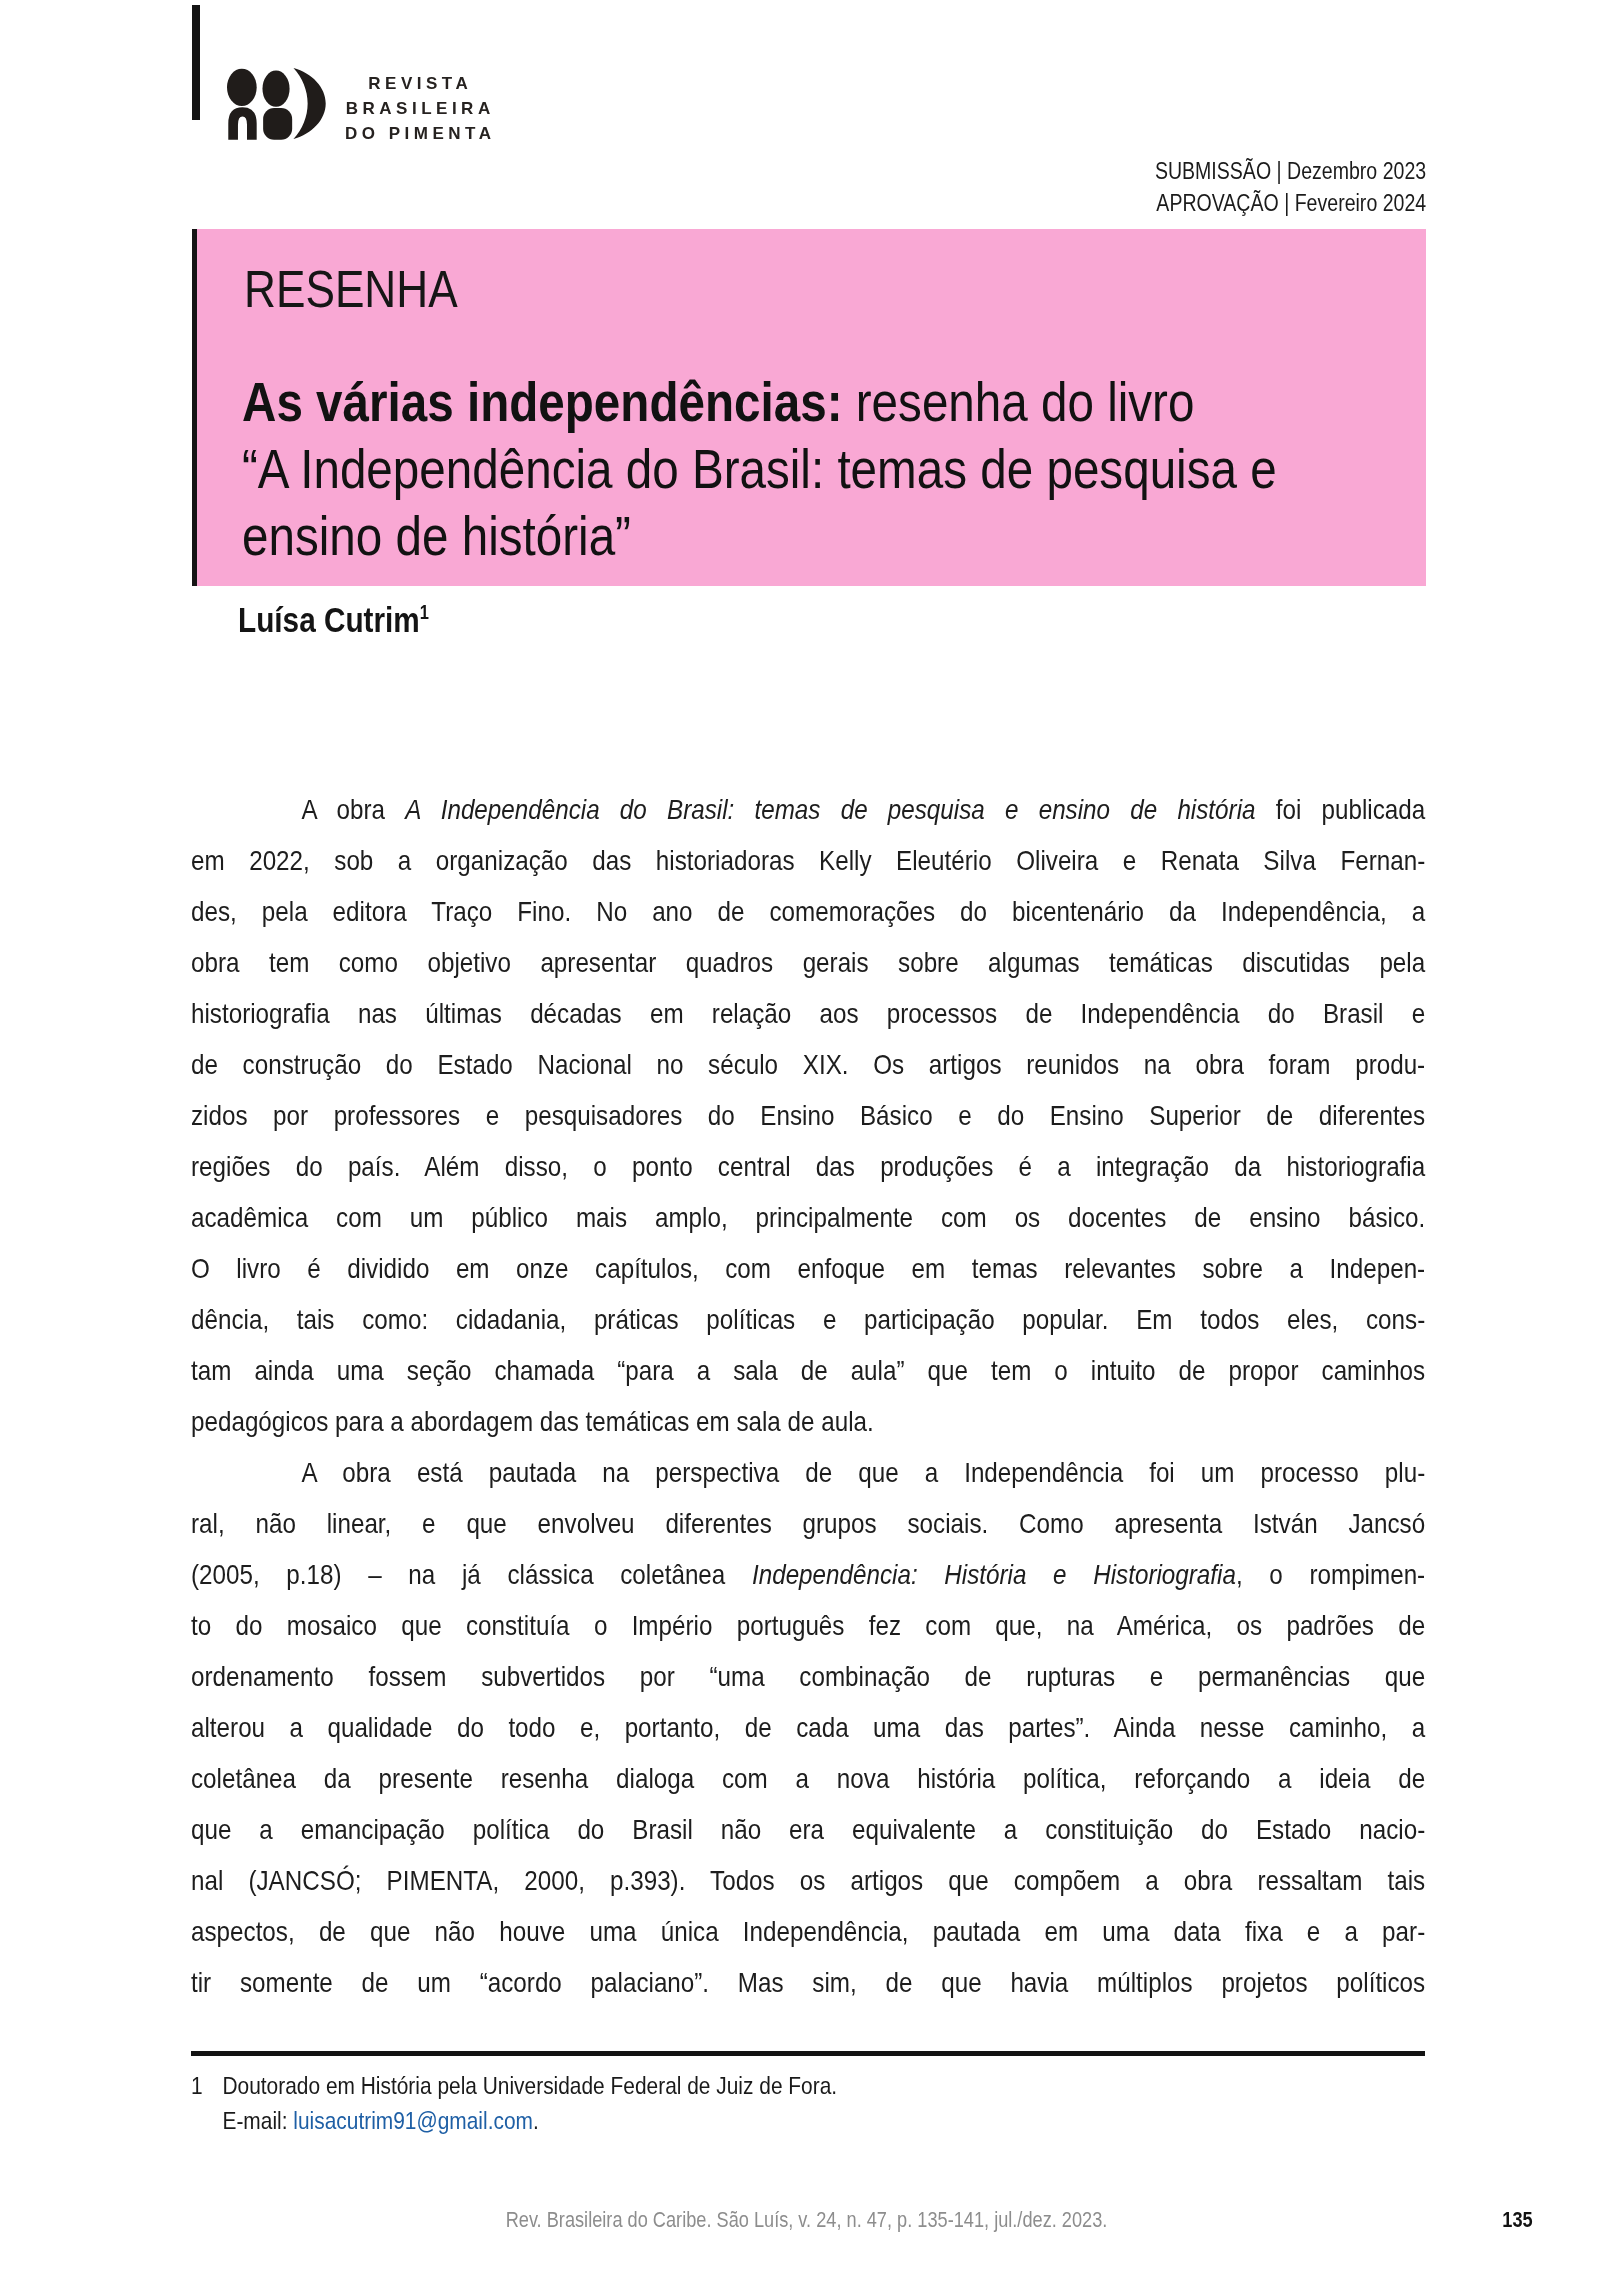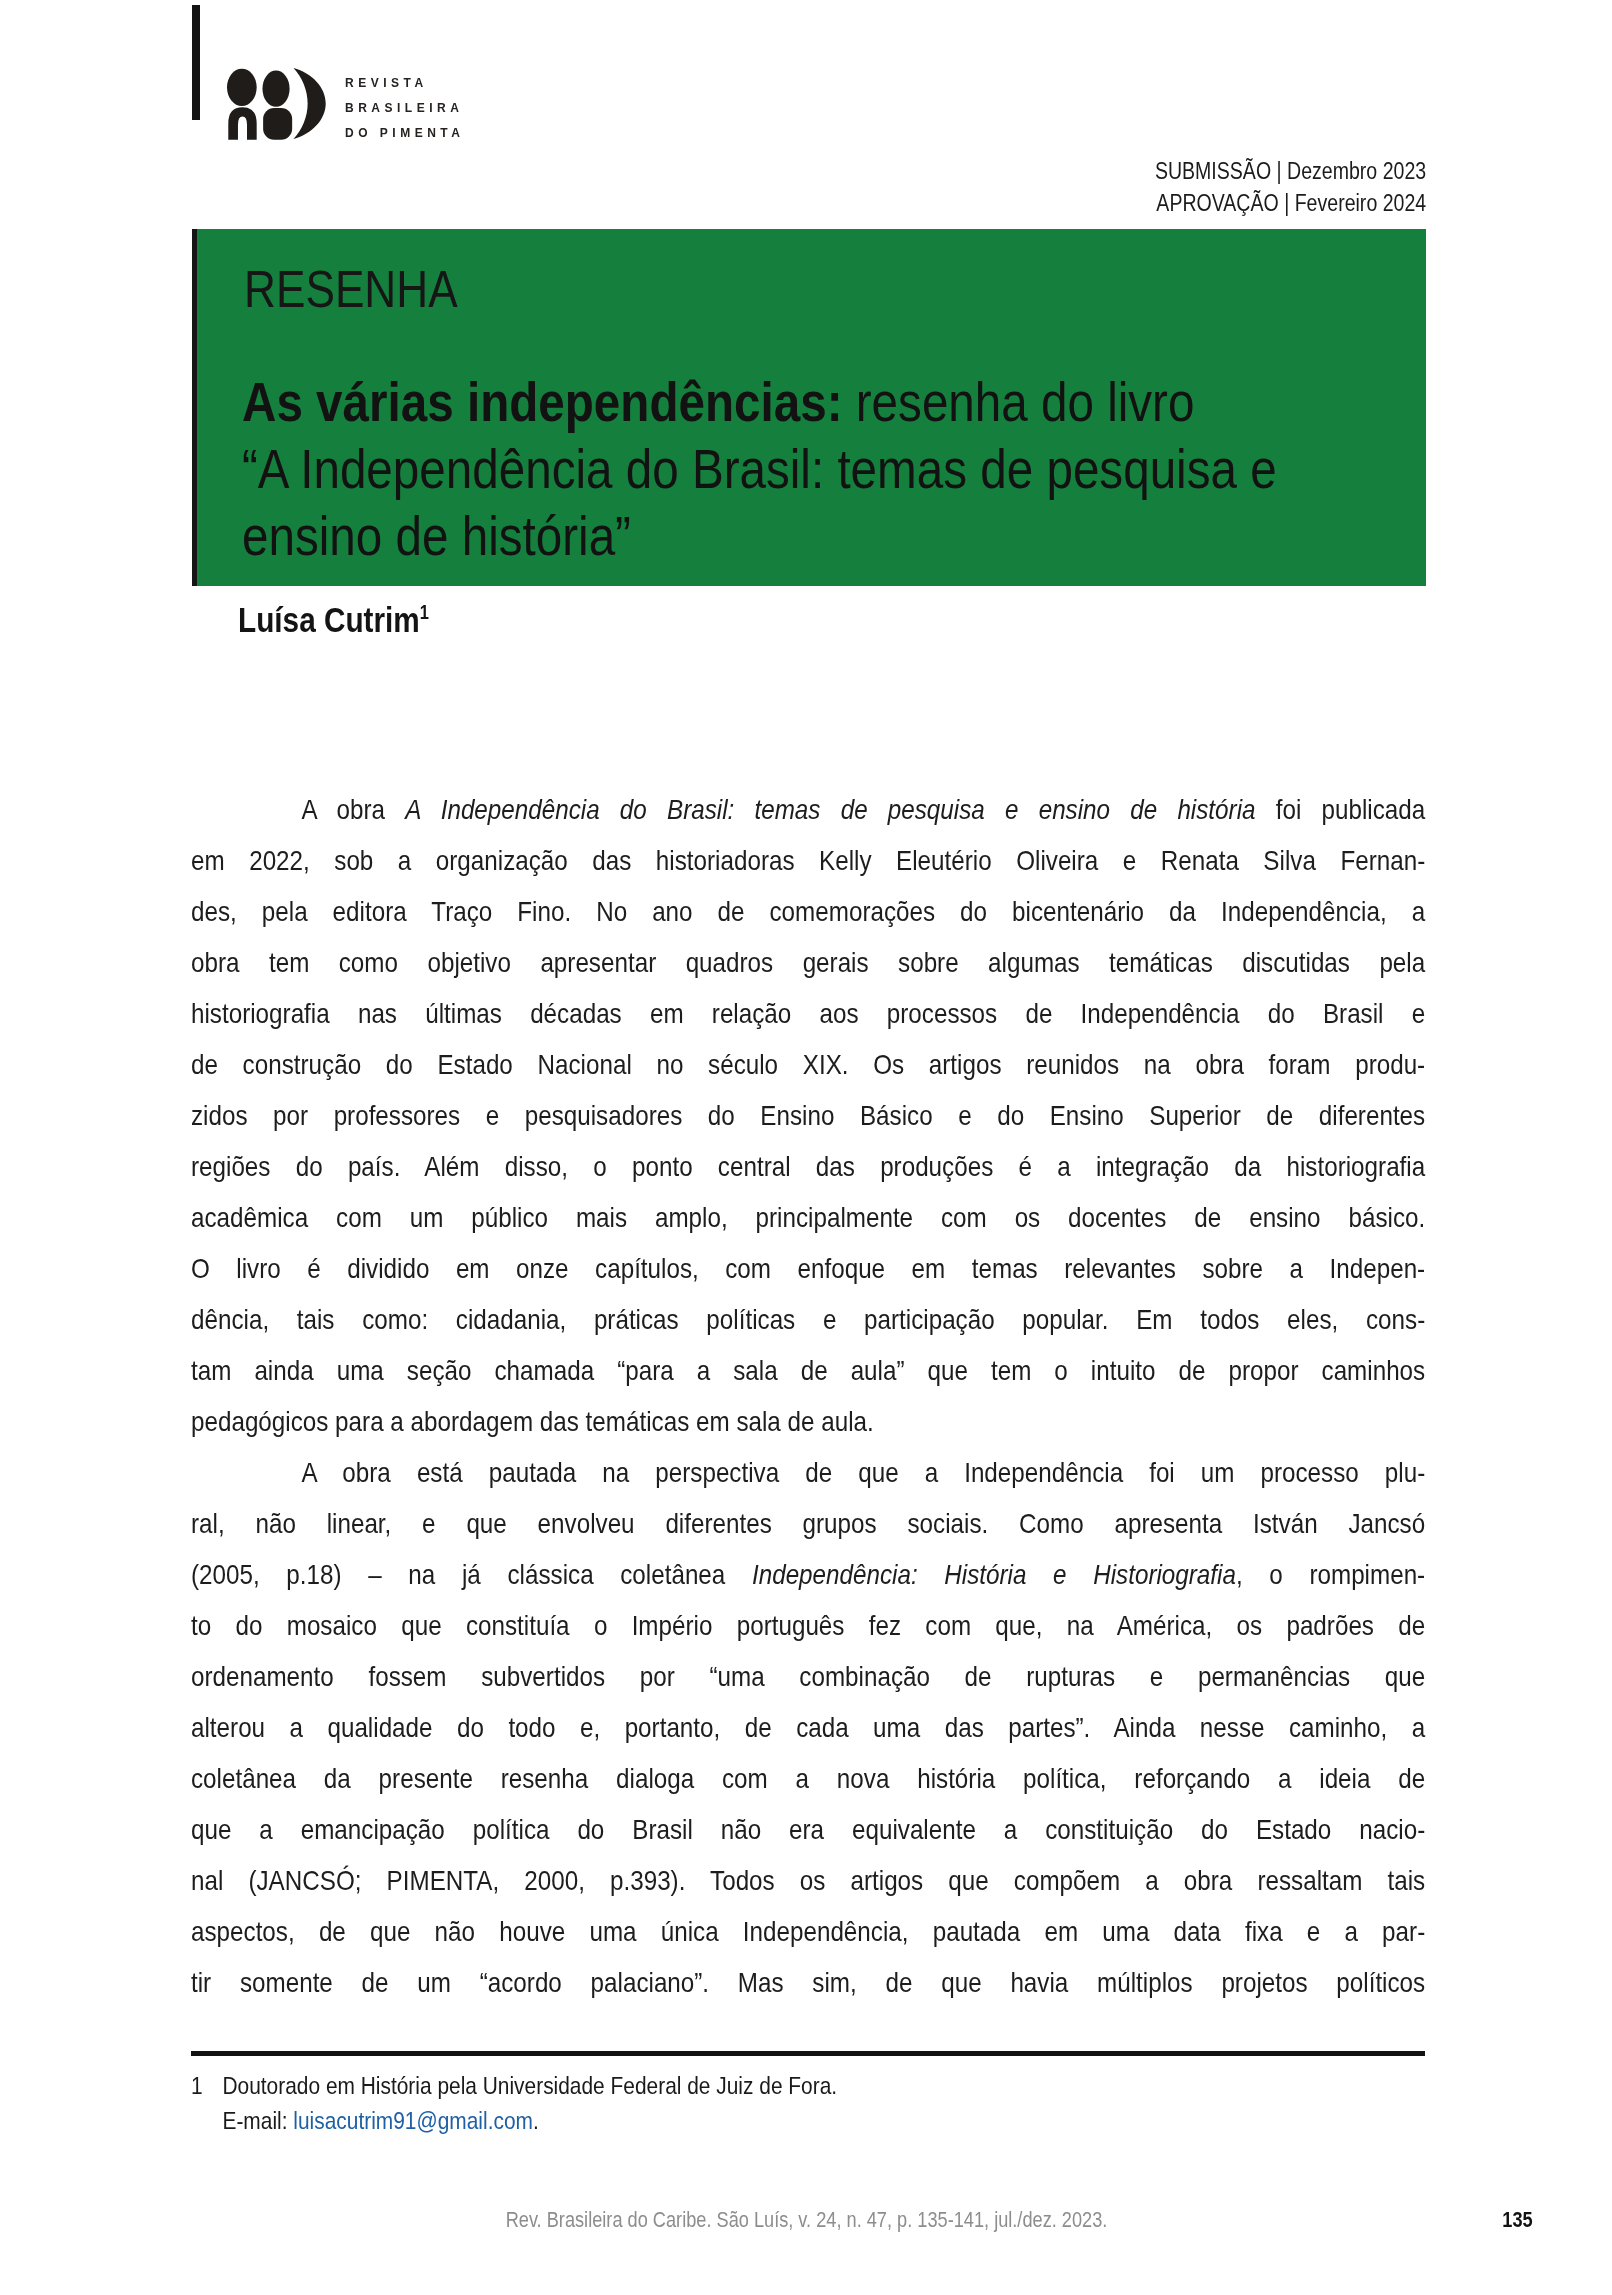--- a/index.html
+++ b/index.html
@@ -10,22 +10,22 @@
   .abs { position:absolute; }
   
   .sqL { transform:scaleX(.85); transform-origin:0 0; }
   .sqR { transform:scaleX(.85); transform-origin:100% 0; }
   .sqC { transform:scaleX(.85); transform-origin:50% 0; }
 
   
   #topbar { left:192px; top:4.5px; width:8.4px; height:115px; background:#141414; }
   #logo-mark { left:227px; top:67px; width:100px; height:73px; }
   #logo-mark svg { display:block; width:100px; height:73px; }
-  #logo-text { left:345px; top:71px; font-size:12px; font-weight:bold;
-               letter-spacing:4.5px; line-height:25px; color:#262220; white-space:nowrap; }
+  #logo-text { left:345px; top:71px; font-size:17px; font-weight:bold;
+               letter-spacing:4.5px; line-height:25px; color:#262220; white-space:nowrap;text-align:center; }
   #dates { right:187px; top:155px; text-align:right; font-size:23px; line-height:32px;
            color:#1b1b1b; white-space:nowrap; }
 
   
   #banner { left:192px; top:229px; width:1234px; height:357px; background:#e5e49b;
             border-left:5.2px solid #151515; box-sizing:border-box; }
   #kicker { left:47px; top:30px; font-size:52px; font-weight:400; color:#161616; white-space:nowrap; }
   #title  { left:45px; top:139px; width:1393px; font-size:56px; line-height:67px;
             font-weight:400; color:#121212; }
   #title .tb { font-weight:bold; }
@@ -72,21 +72,21 @@
     <div>REVISTA</div>
     <div>BRASILEIRA</div>
     <div>DO PIMENTA</div>
   </div>
 
   <div id="dates" class="abs sqR">
     <div>SUBMISSÃO | Dezembro 2023</div>
     <div>APROVAÇÃO | Fevereiro 2024</div>
   </div>
 
-  <div id="banner" class="abs" style="background: #15803d;">
+  <div id="banner" class="abs" style="background: #f9a8d4;">
     <div id="kicker" class="abs sqL">RESENHA</div>
     <div id="title" class="abs sqL">
       <div><span class="tb">As várias independências:</span><span> resenha do livro</span></div>
       <div>“A Independência do Brasil: temas de pesquisa e</div>
       <div>ensino de história”</div>
     </div>
   </div>
 
   <div id="author" class="abs sqL"><span>Luísa Cutrim</span><sup>1</sup></div>
 

